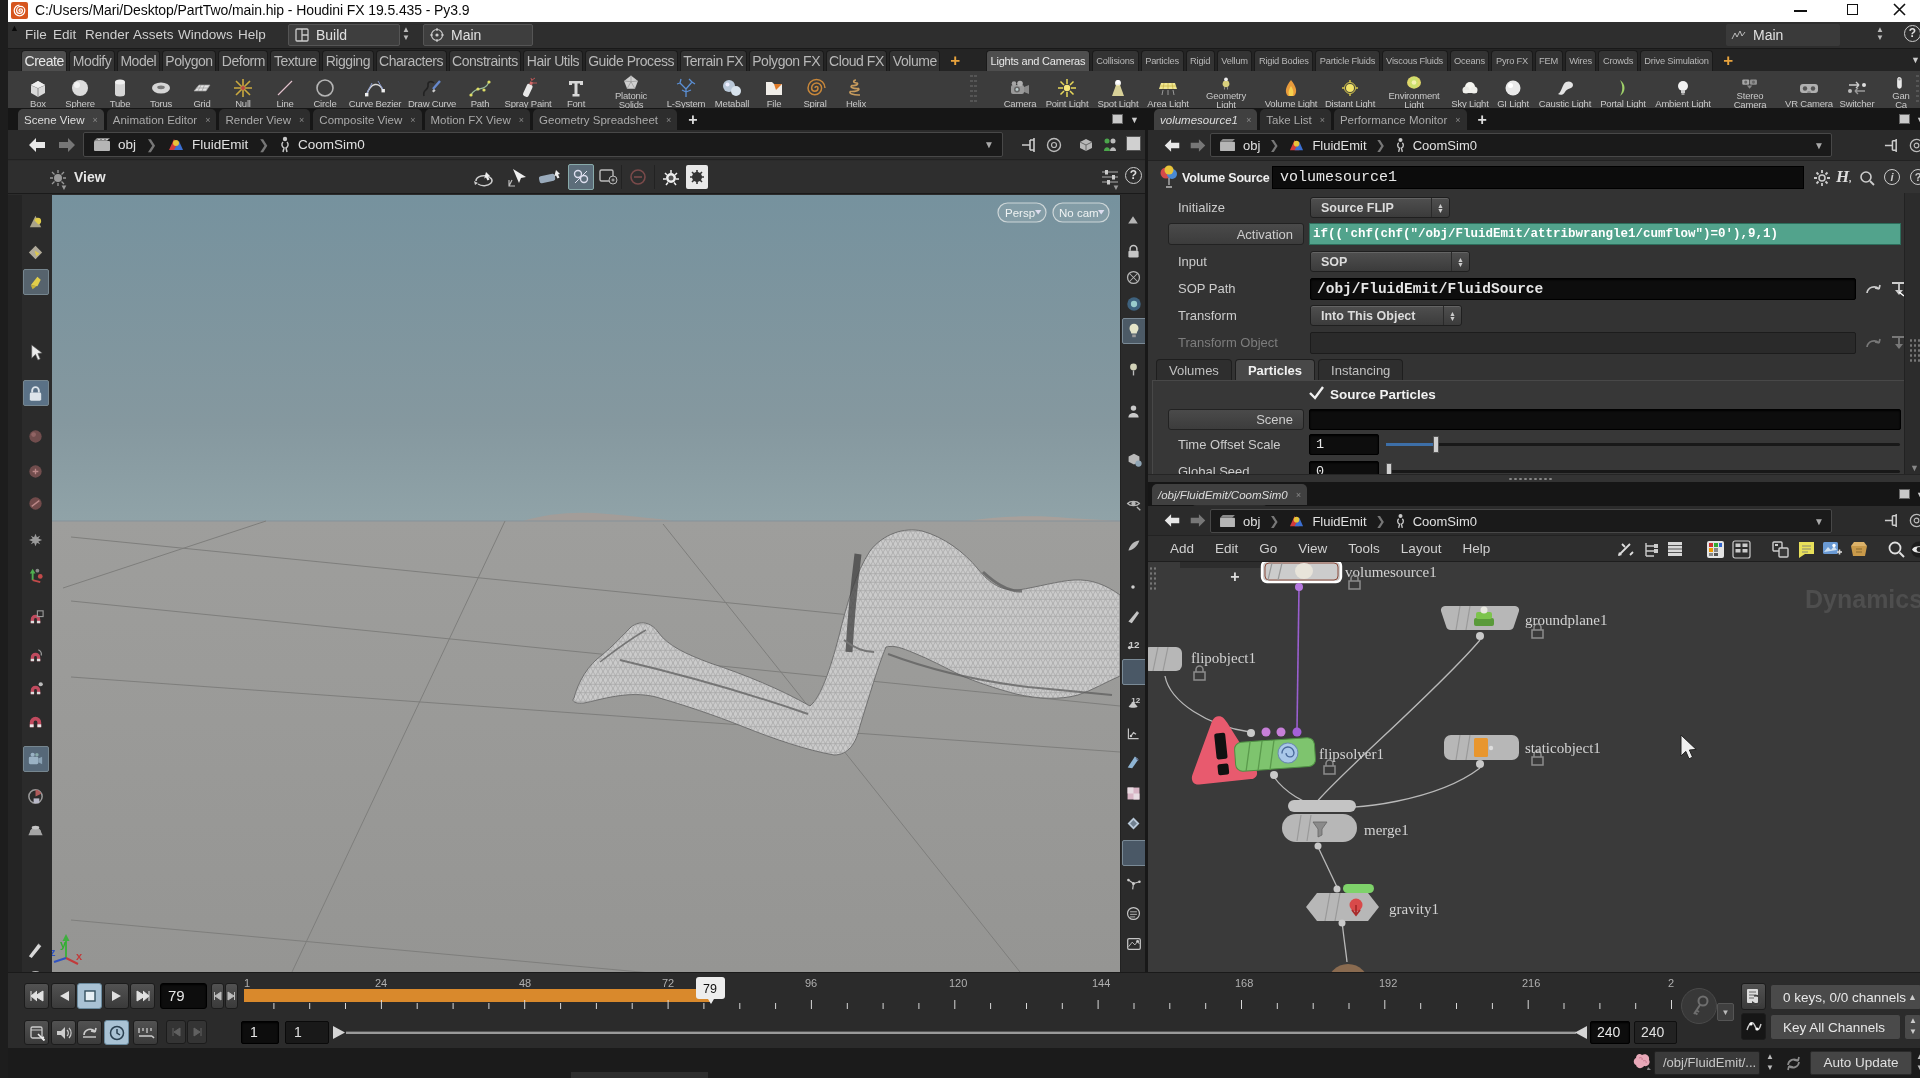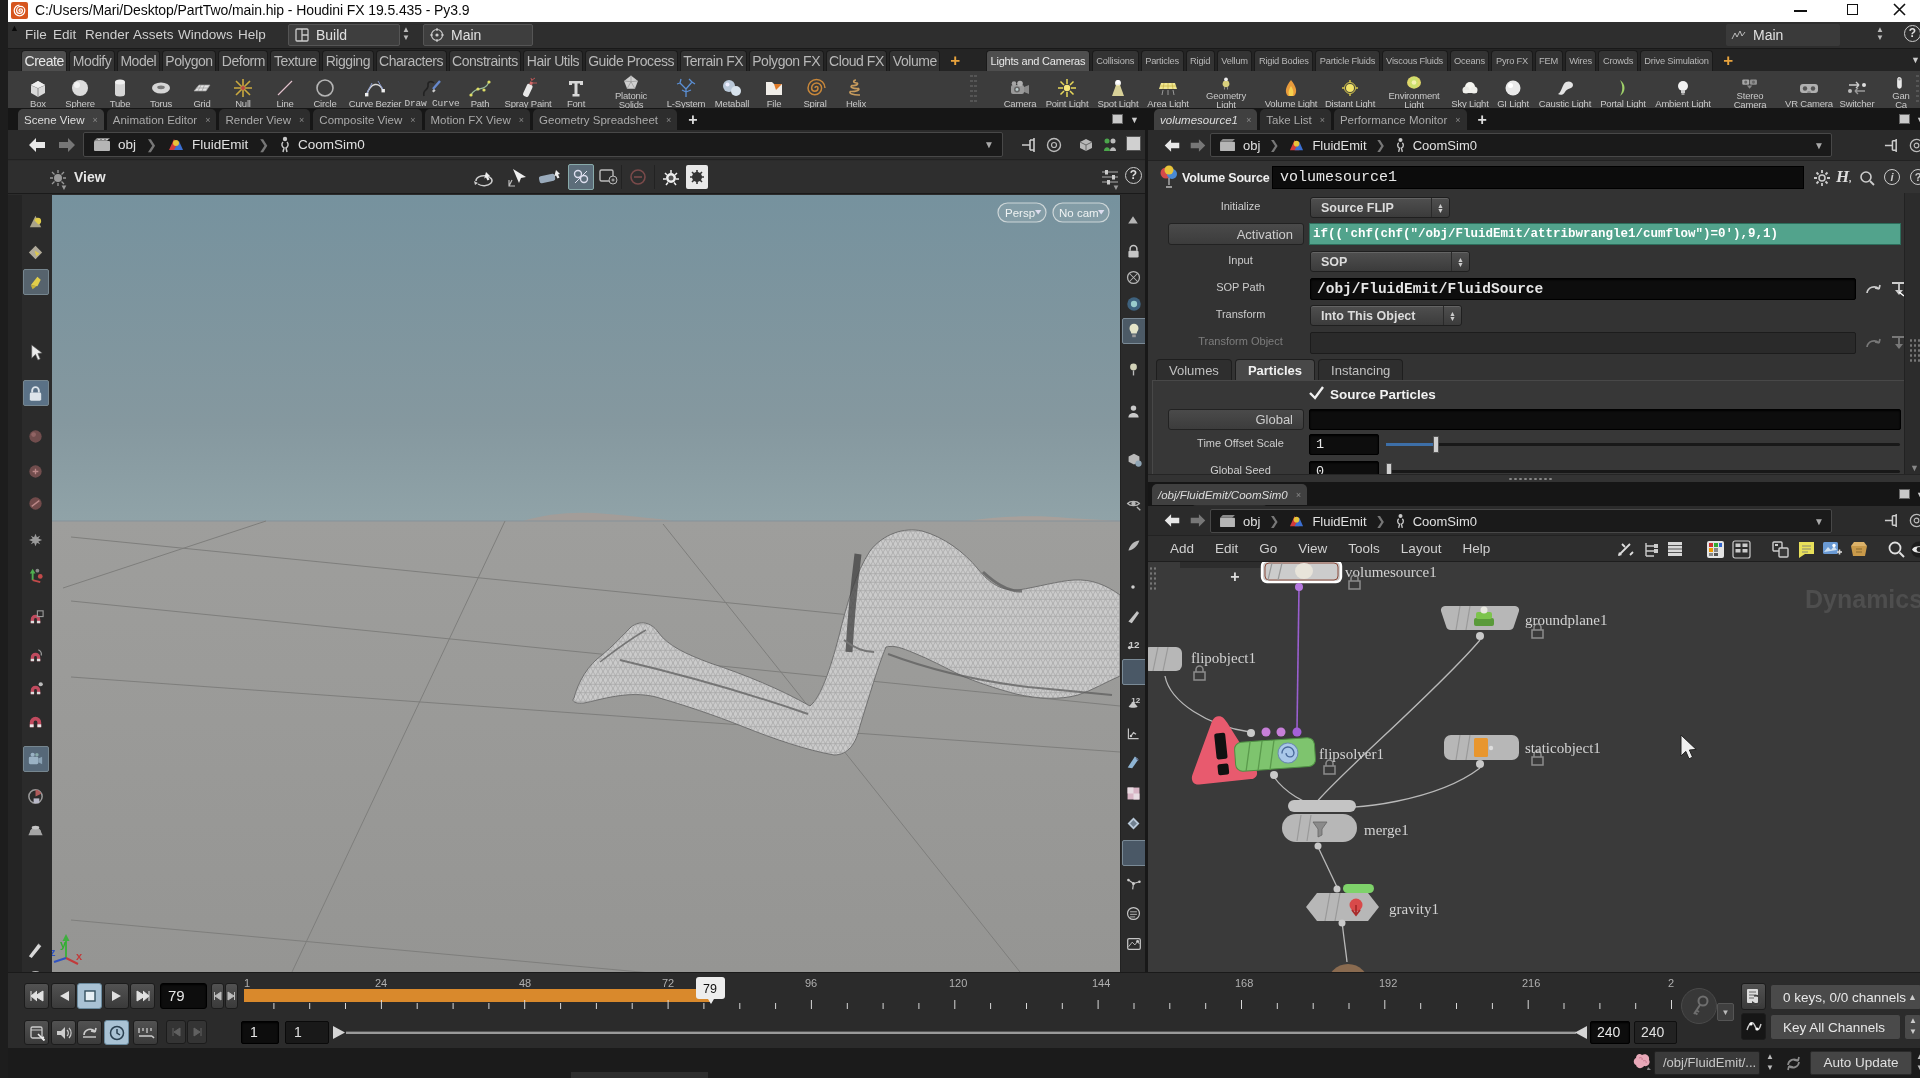--- a/index.html
+++ b/index.html
@@ -12,21 +12,21 @@
 .tab{height:21px;display:flex;align-items:center;padding:0 3.5px;background:#333333;color:#b8b8b8;font-size:9.3px;letter-spacing:-0.2px;border-radius:4px 4px 0 0;margin-right:2px;border:1px solid #1a1a1a;border-bottom:none;white-space:nowrap;}
 .tab.act{background:#4e4e4e;color:#e8e8e8;}
 .ptab{height:21px;display:flex;align-items:center;padding:0 6px;background:#2d2d2d;color:#aaaaaa;font-size:11.5px;border-radius:5px 5px 0 0;margin-right:3px;white-space:nowrap;}
 .ptab .x{margin-left:8px;color:#888;font-size:9px;}
 .ptab.act{background:#404040;color:#dddddd;}
 .tool{position:absolute;top:0;height:42px;text-align:center;color:#c8c8c8;font-size:9.5px;line-height:9px;white-space:nowrap;letter-spacing:-0.2px;}
 .tool svg{display:block;margin:0 auto 0 auto;}
 .dd{background:linear-gradient(#4f4f4f,#3b3b3b);border:1px solid #1f1f1f;border-radius:3px;color:#dcdcdc;font-weight:bold;font-size:12.5px;display:flex;align-items:center;height:21px;box-shadow:inset 0 1px 0 #646464;}
 .spin{margin-left:auto;display:flex;flex-direction:column;align-items:center;justify-content:center;width:18px;border-left:1px solid #2a2a2a;height:100%;color:#ccc;font-size:7px;line-height:5px;}
 .fld{background:#0d0d0d;border:1px solid #000;border-radius:2px;color:#e6e6e6;box-shadow:inset 0 1px 2px #000;}
-.plabel{position:absolute;color:#cccccc;font-size:11px;text-align:center;}
+.plabel{position:absolute;color:#cccccc;font-size:13px;text-align:left;}
 .pbtn{position:absolute;background:linear-gradient(#4a4a4a,#3c3c3c);border:1px solid #222;border-radius:3px;color:#ccc;font-size:13px;text-align:right;padding-right:10px;}
 .tbtn{position:absolute;width:25px;height:26px;background:linear-gradient(#525252,#3a3a3a);border:1px solid #1c1c1c;border-radius:3px;display:flex;align-items:center;justify-content:center;}
 .nlabel{font-family:"Liberation Serif",serif;font-size:15px;fill:#d2d2d2;}
 </style>
 </head>
 <body>
 <div id="root">
 
 <div class="a" style="left:0;top:0;width:1920px;height:22px;background:#ffffff;">
   <svg class="a" style="left:3px;top:2px" width="17" height="17" viewBox="0 0 17 17">
@@ -152,21 +152,21 @@
           </svg>Line</div>
 <div class="tool" style="left:278px;top:4px;width:78px;"><svg width="24" height="22" viewBox="0 0 24 22">
             <circle cx="12" cy="11" r="8" fill="none" stroke="#b5b5b5" stroke-width="1.6"></circle>
           </svg>Circle</div>
 <div class="tool" style="left:328px;top:4px;width:78px;"><svg width="24" height="22" viewBox="0 0 24 22">
             <path d="M4 17 C8 5 16 5 20 13" fill="none" stroke="#dcdcdc" stroke-width="1.5"></path>
             <path d="M3 18 L9 6 M15 4 L21 14" stroke="#89c" stroke-width="1"></path>
             <rect x="2" y="16" width="3.4" height="3.4" fill="#eee"></rect>
             <rect x="18.5" y="12" width="3.4" height="3.4" fill="#eee"></rect>
           </svg>Curve Bezier</div>
-<div class="tool" style="left:385px;top:4px;width:78px;font-family:Liberation Mono, monospace;"><svg width="24" height="22" viewBox="0 0 24 22">
+<div class="tool" style="left:385px;top:4px;width:78px;"><svg width="24" height="22" viewBox="0 0 24 22">
             <path d="M4 19 C2 12 9 14 8 8 C7.5 4 12 4 14 6" fill="none" stroke="#222" stroke-width="1.6"></path>
             <path d="M13 12 L20 4" stroke="#68c" stroke-width="2.4"></path>
             <path d="M12 14 l2 -2 l1.6 1.6 l-2 2 Z" fill="#ccc"></path>
           </svg>Draw Curve</div>
 <div class="tool" style="left:433px;top:4px;width:78px;"><svg width="24" height="22" viewBox="0 0 24 22">
             <path d="M3 18 C8 8 16 16 21 5" fill="none" stroke="#9b9" stroke-width="1.2"></path>
             <circle cx="3" cy="18" r="1.6" fill="#dd6"></circle>
             <circle cx="10" cy="12" r="1.6" fill="#dd6"></circle>
             <circle cx="16" cy="13" r="1.6" fill="#dd6"></circle>
             <circle cx="21" cy="5" r="1.6" fill="#dd6"></circle>
@@ -848,21 +848,21 @@
   <div class="a f" style="left:8px;top:228px;height:23px;">
     <div style="height:22px;padding:0 12px;background:#2e2e2e;border:1px solid #1e1e1e;border-bottom:none;border-radius:4px 4px 0 0;color:#c0c0c0;font-size:13px;line-height:21px;">Volumes</div>
     <div style="height:22px;padding:0 12px;background:#484848;border:1px solid #1e1e1e;border-bottom:none;border-radius:4px 4px 0 0;color:#f0f0f0;font-size:13px;font-weight:bold;line-height:21px;margin-left:3px;">Particles</div>
     <div style="height:22px;padding:0 12px;background:#2e2e2e;border:1px solid #1e1e1e;border-bottom:none;border-radius:4px 4px 0 0;color:#c0c0c0;font-size:13px;line-height:21px;margin-left:3px;">Instancing</div>
   </div>
   <div class="a" style="left:4px;top:250px;width:772px;height:100px;border:1px solid #484848;border-bottom:none;background:#373737;"></div>
   <svg class="a" style="left:160px;top:255px" width="17" height="16" viewBox="0 0 17 16">
         <path d="M2 8 L7 13 L15 2" stroke="#f0f0f0" stroke-width="2.4" fill="none"></path>
       </svg>
   <div class="a" style="left:182px;top:257px;color:#f2f2f2;font-size:13.5px;font-weight:bold;">Source Particles</div>
-  <div class="pbtn" style="left:20px;top:279px;width:136px;height:21px;line-height:20px;">Global</div>
+  <div class="pbtn" style="left:20px;top:279px;width:136px;height:21px;line-height:20px;">Scene</div>
   <div class="a fld" style="left:161px;top:279px;width:592px;height:21px;"></div>
   <div class="plabel" style="left:30px;top:307px;width:125px;">Time Offset Scale</div>
   <div class="a fld mono" style="left:161px;top:304px;width:70px;height:21px;font-size:13.5px;line-height:19px;padding-left:6px;">1</div>
   <div class="a" style="left:238px;top:313px;width:514px;height:3px;background:#181818;border-radius:2px;"></div>
   <div class="a" style="left:238px;top:313px;width:50px;height:3px;background:#3d6fa8;"></div>
   <div class="a" style="left:285px;top:306px;width:6px;height:17px;background:#d0d0d0;border:1px solid #555;border-radius:1px;"></div>
   <div class="plabel" style="left:30px;top:334px;width:125px;">Global Seed</div>
   <div class="a fld mono" style="left:161px;top:331px;width:70px;height:21px;font-size:13.5px;line-height:19px;padding-left:6px;">0</div>
   <div class="a" style="left:238px;top:340px;width:514px;height:3px;background:#181818;border-radius:2px;"></div>
   <div class="a" style="left:238px;top:333px;width:6px;height:17px;background:#d0d0d0;border:1px solid #555;border-radius:1px;"></div>

